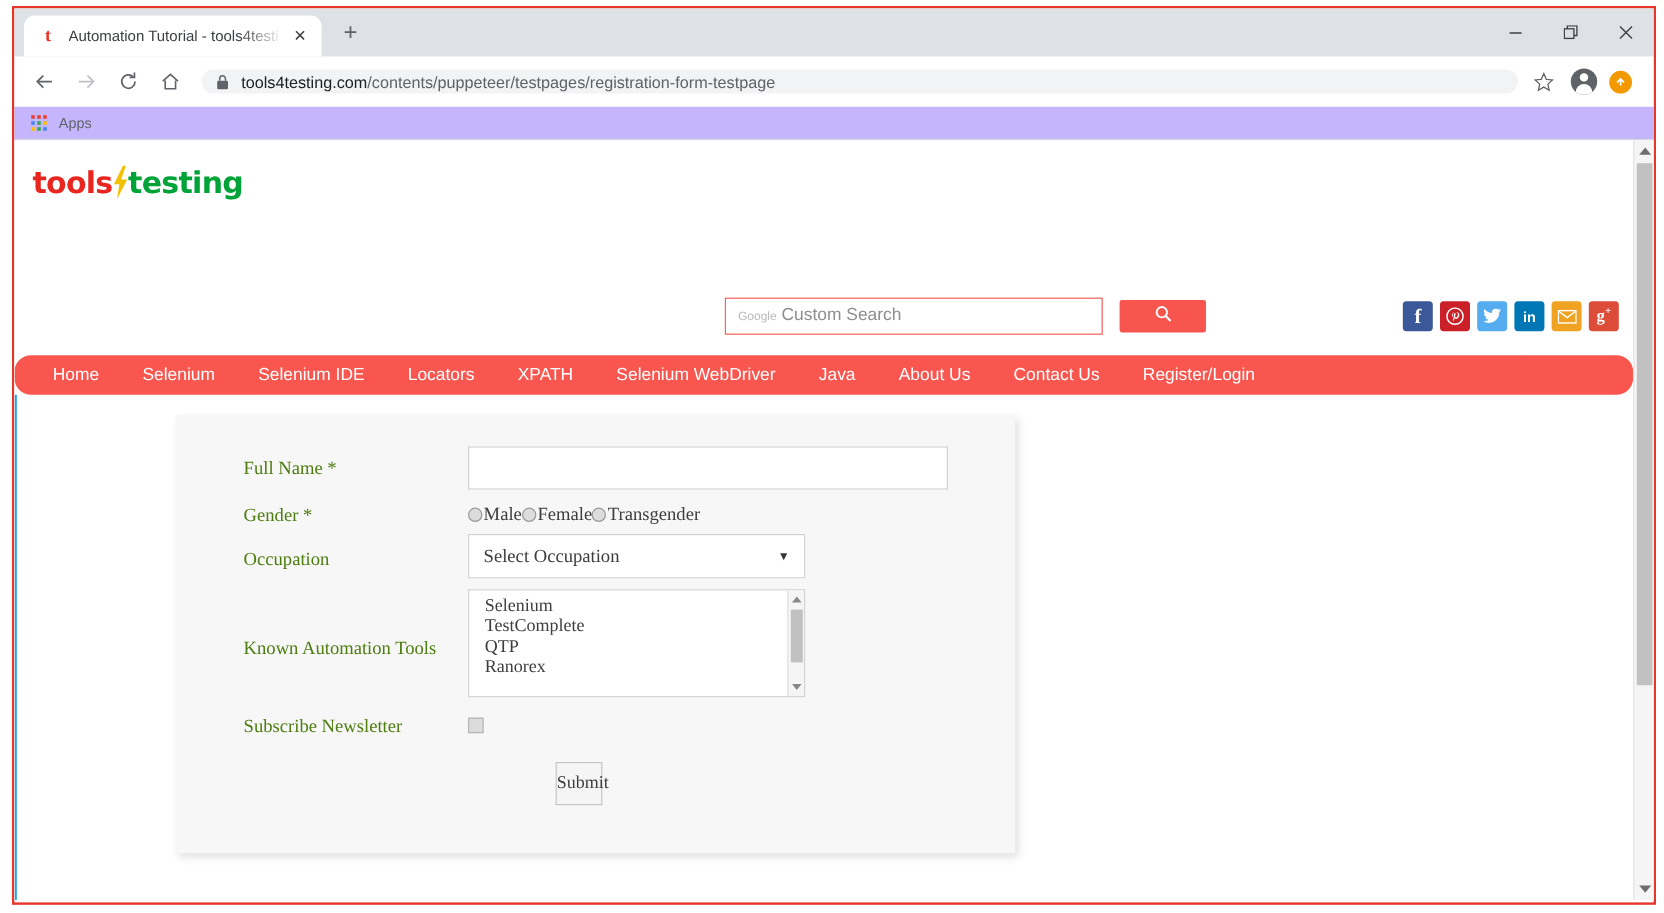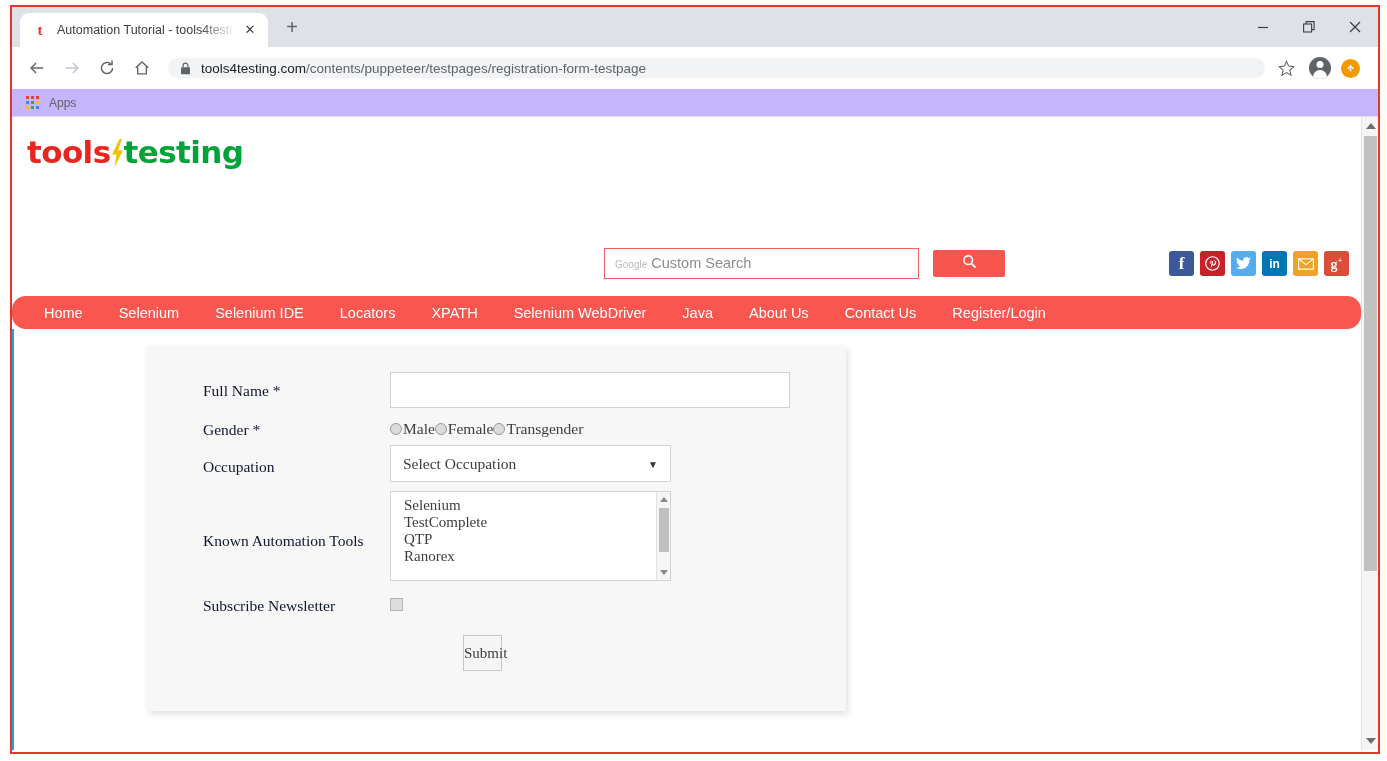--- a/index.html
+++ b/index.html
@@ -196,21 +196,21 @@
 
   
   #site-header {
     height: 70px;
     display: flex;
     align-items: center;
     padding: 0 0 0 15px;
     position: relative;
   }
   #site-logo {
-    font-size: 31px;
+    font-size: 25px;
     font-weight: bold;
     letter-spacing: -0.6px;
     font-family: "DejaVu Sans", sans-serif;
     display: flex;
     align-items: center;
   }
   #site-logo .logo-tools { color: #e8251f; }
   #site-logo .logo-testing { color: #00a338; }
   #logo-bolt { width: 13px; height: 28px; margin: 0 0px; position: relative; }
 
@@ -298,21 +298,21 @@
     position: absolute;
     left: 135px; top: 229px;
     width: 699px; height: 365px;
     background: #f7f7f7;
     box-shadow: 2px 3px 7px rgba(0,0,0,0.13);
     font-family: "Liberation Serif", serif;
   }
   .form-row { position: absolute; display: flex; align-items: center; }
   .form-label {
     font-size: 15.5px;
-    color: #0f172a;
+    color: #4d7c0f;
     font-family: "Liberation Serif", serif;
   }
   #fullname-row { left: 56px; top: 36px; }
   #fullname-input {
     position: absolute; left: 243px; top: 26px;
     width: 400px; height: 36px;
     border: 1px solid #d2d2d2;
     background: #fff;
     outline: none;
     padding: 0 8px;

